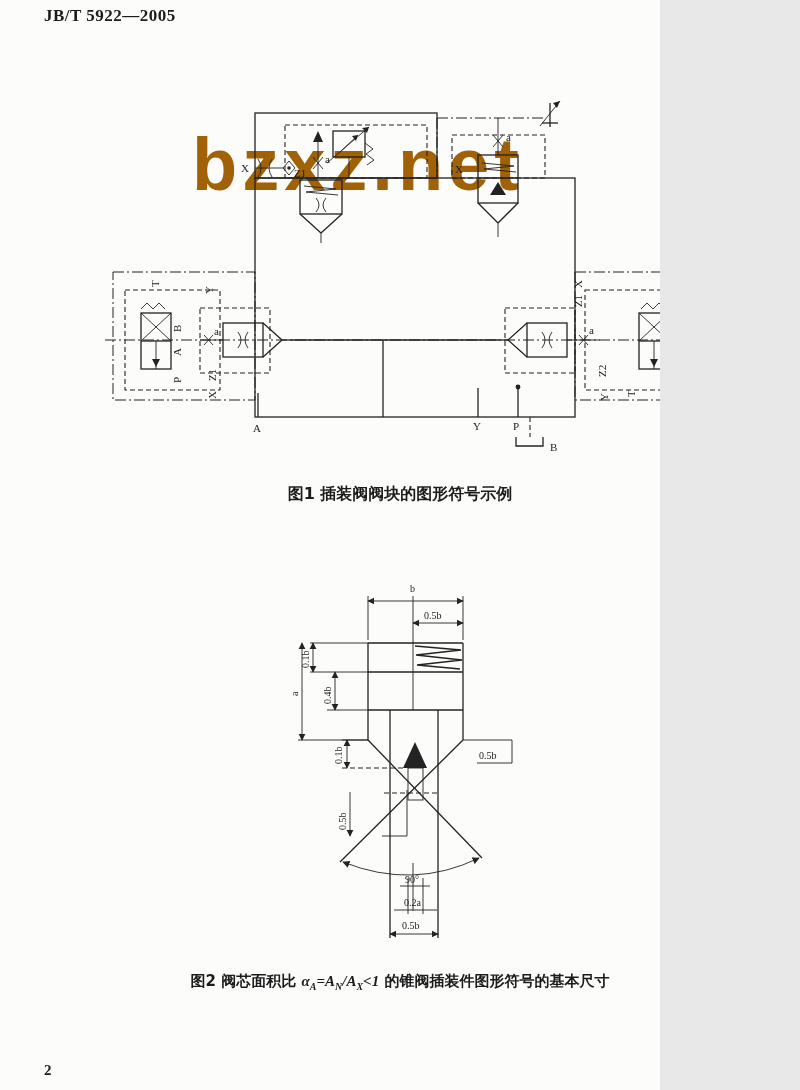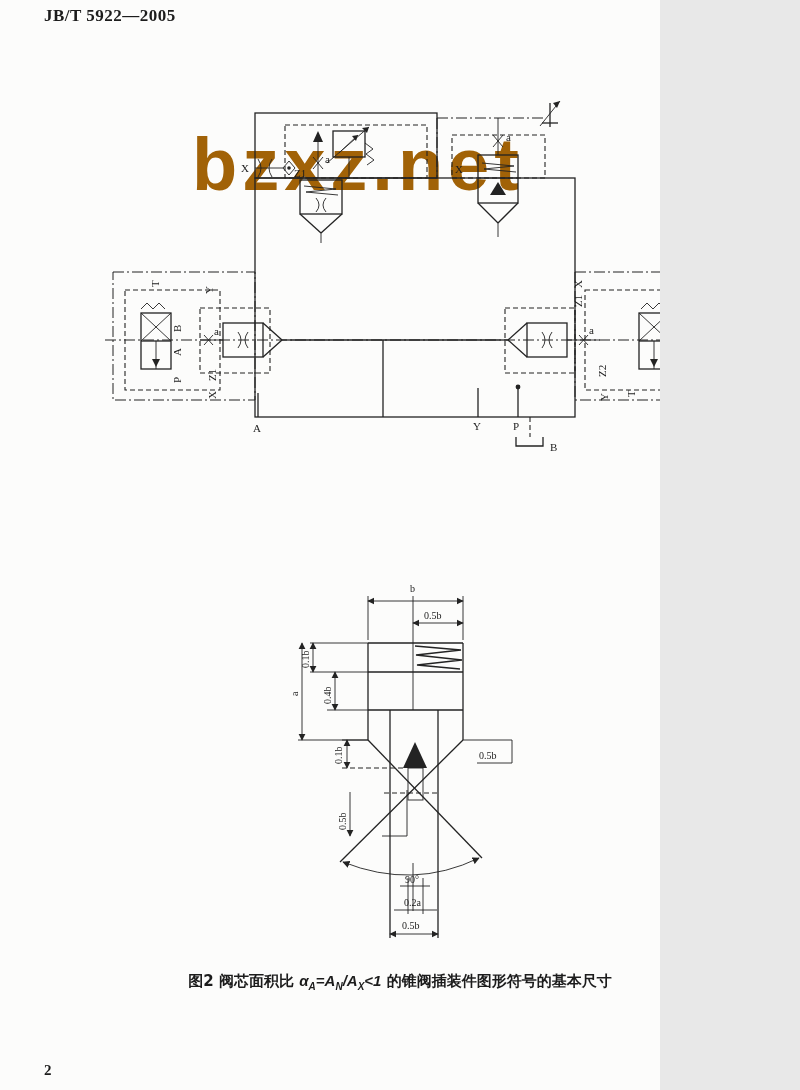--- a/index.html
+++ b/index.html
@@ -6,21 +6,21 @@
   .page{position:relative;width:660px;height:1090px;background:#fcfcfb;overflow:hidden;
         font-family:"Liberation Serif",serif;color:#1c1c1c;}
   .hdr{position:absolute;left:44px;top:6px;font-size:17px;font-weight:bold;letter-spacing:.5px;}
   .pgnum{position:absolute;left:44px;top:1062px;font-size:15px;font-weight:bold;}
   .wmark{position:absolute;left:192px;top:122px;font-family:Liberation Sans, sans-serif;
          font-weight:bold;font-size:74px;letter-spacing:5px;color:#a16207;z-index:0;}
   .cap{position:absolute;left:0;width:800px;text-align:center;font-weight:bold;
        font-family:"DejaVu Sans","Liberation Sans",sans-serif;}
   .cap1{top:484px;font-size:16px;}
   .cap2{top:972px;font-size:15px;}
-  .cap2 i{font-family:Liberation Sans, sans-serif;font-size:15px;}
+  .cap2 i{font-family:Liberation Serif, serif;font-size:15px;}
   .cap2 sub{font-size:10px;}
   svg{position:absolute;z-index:1;}
   .so{stroke:#232323;fill:none;stroke-width:1.3px;}
   .th{stroke:#232323;fill:none;stroke-width:.9px;}
   .da{stroke:#232323;fill:none;stroke-width:1.1px;stroke-dasharray:5 3;}
   .ch{stroke:#232323;fill:none;stroke-width:1px;stroke-dasharray:11 3 2 3;}
   .fl{fill:#232323;stroke:none;}
   text.lb{font-family:"Liberation Serif",serif;font-size:11px;fill:#1c1c1c;}
   text.sm{font-family:"Liberation Serif",serif;font-size:10px;fill:#1c1c1c;}
 </style>
@@ -177,20 +177,21 @@
       <text class="lb" x="378" y="345">Y</text>
       <line class="so" x1="423" y1="300" x2="423" y2="332"></line>
       <circle class="fl" cx="423" cy="302" r="2.4"></circle>
       <text class="lb" x="418" y="345">P</text>
       <line class="da" x1="435" y1="332" x2="435" y2="352"></line>
       <polyline class="so" points="421,352 421,361 448,361 448,352"></polyline>
       <text class="lb" x="455" y="366">B</text>
     </g>
   </svg>
 
+  <div class="cap cap1">图1  插装阀阀块的图形符号示例</div>
 
   <svg style="left:272px;top:578px;" width="250" height="385" viewBox="0 0 250 385">
     <defs>
       <marker id="ar" viewBox="0 0 10 10" refX="9" refY="5" markerWidth="8" markerHeight="8" orient="auto-start-reverse">
         <path d="M0,0 L10,5 L0,10 z" fill="#232323"></path>
       </marker>
     </defs>
 
     <g>
       <line class="so" x1="96" y1="65" x2="191" y2="65"></line>

